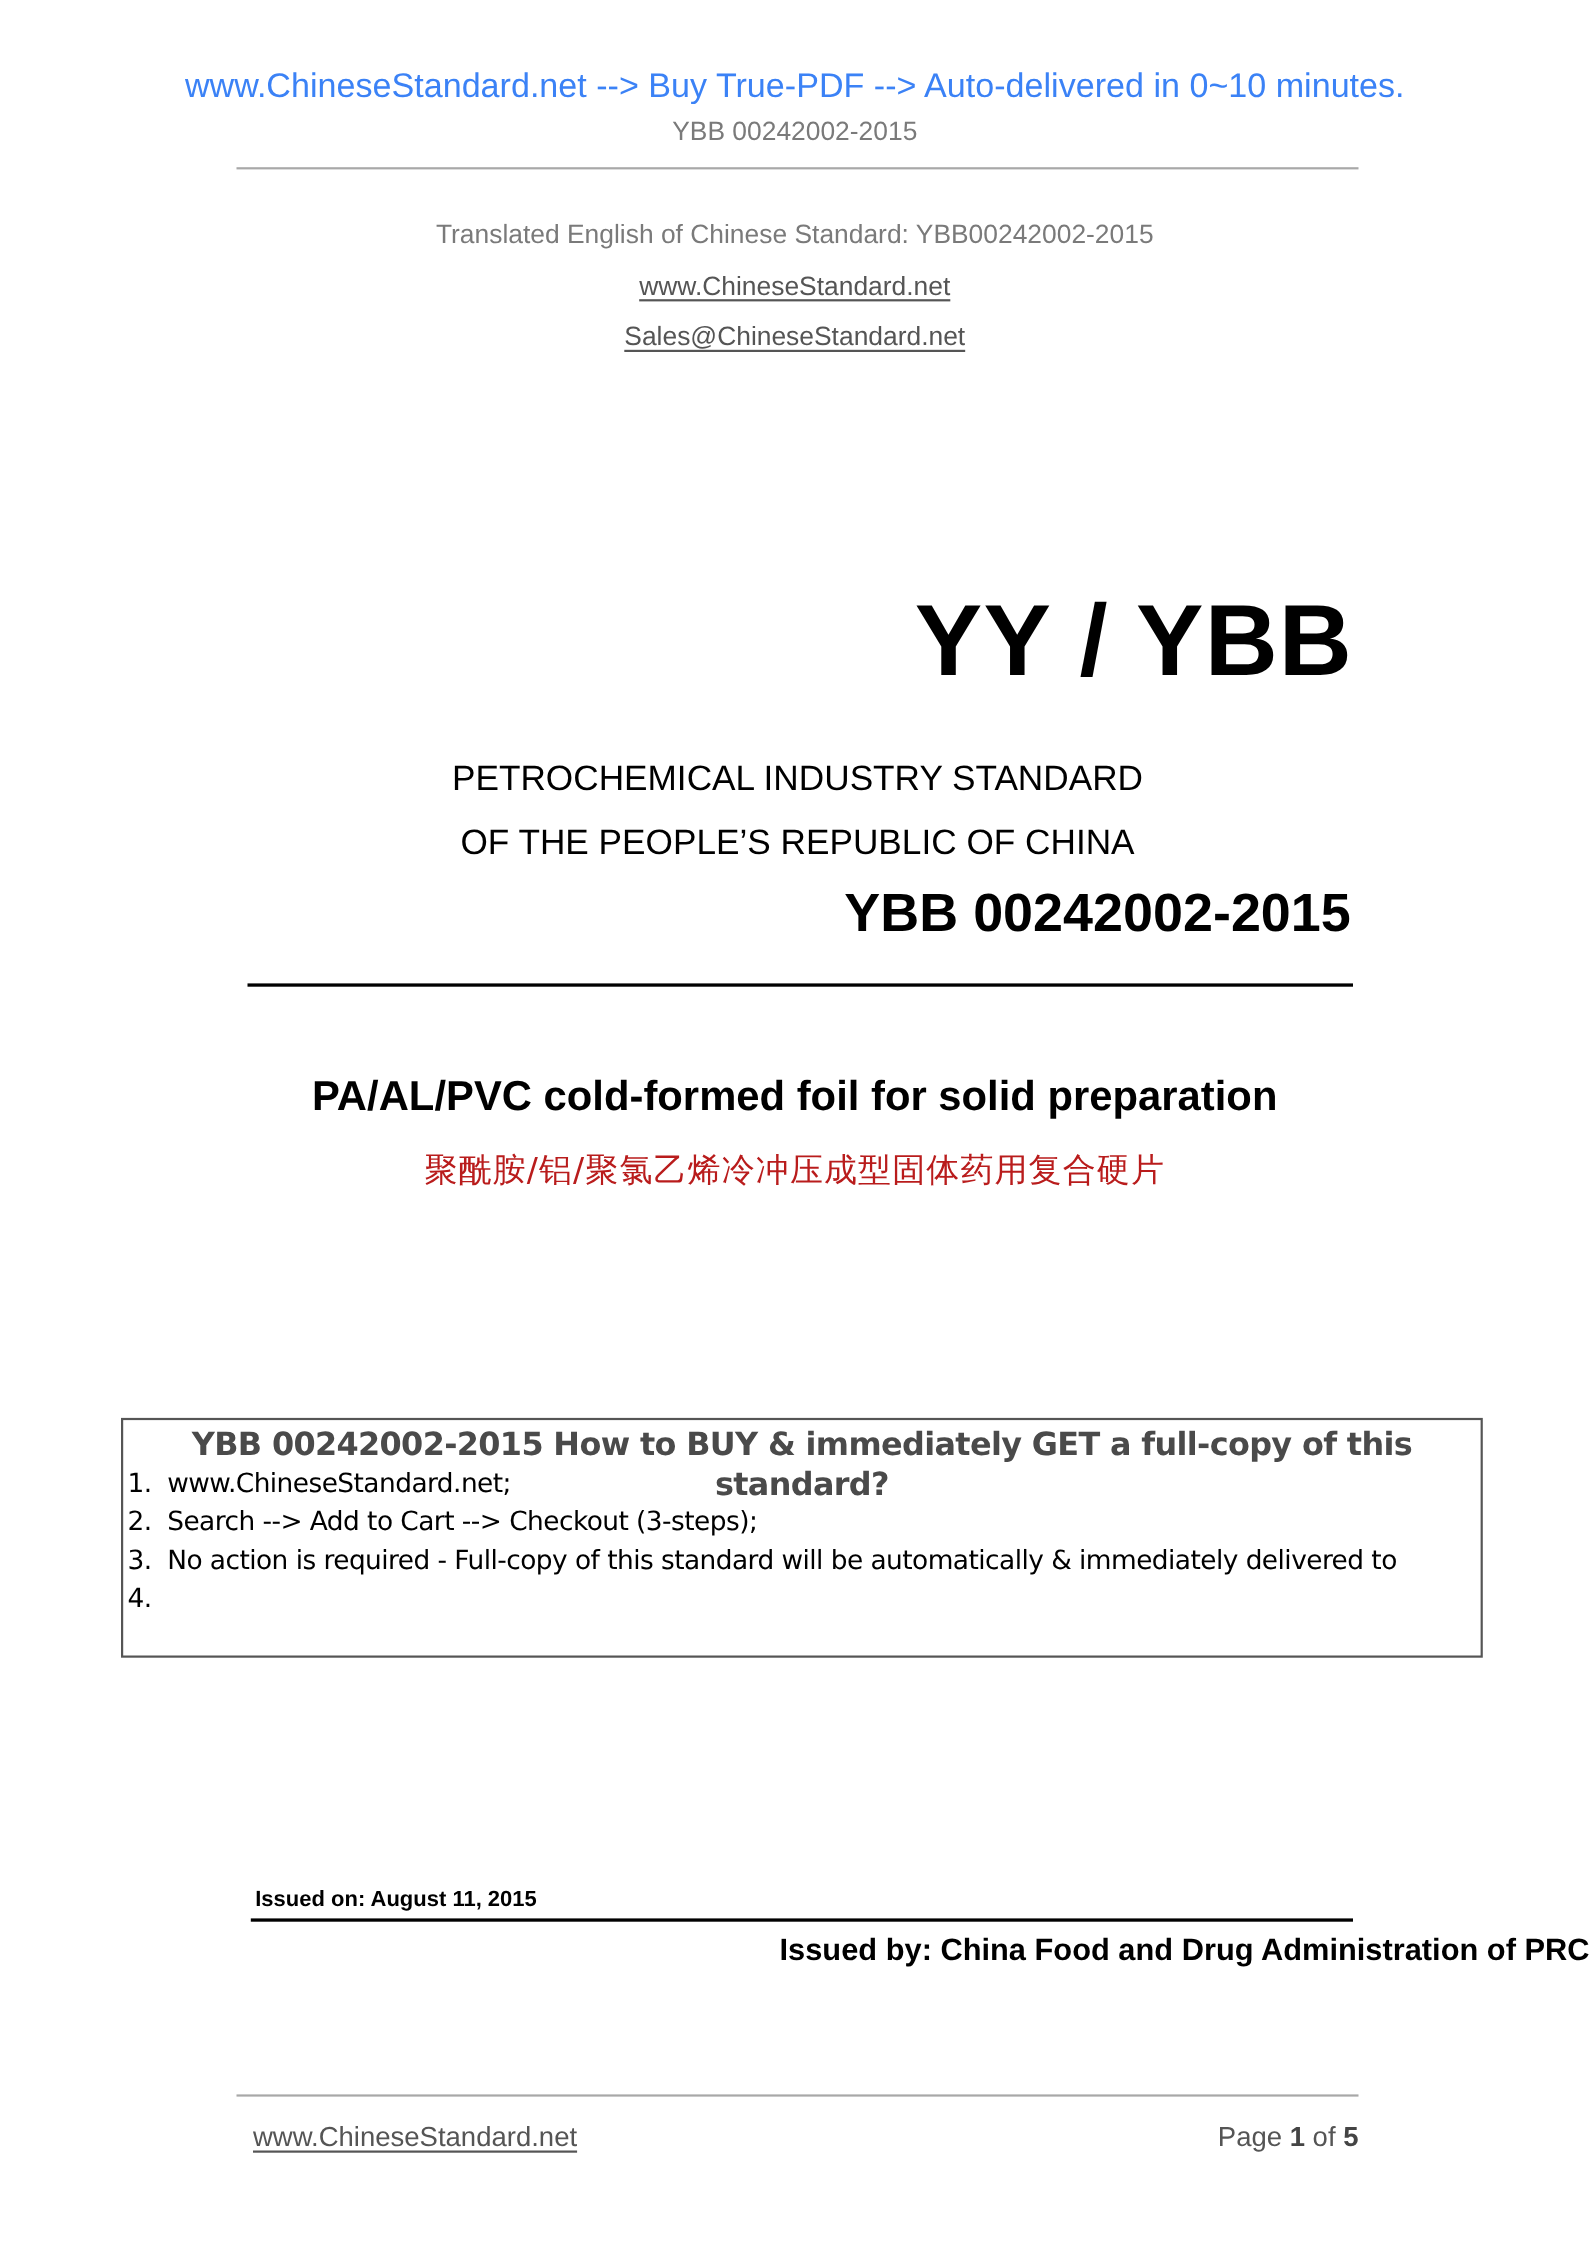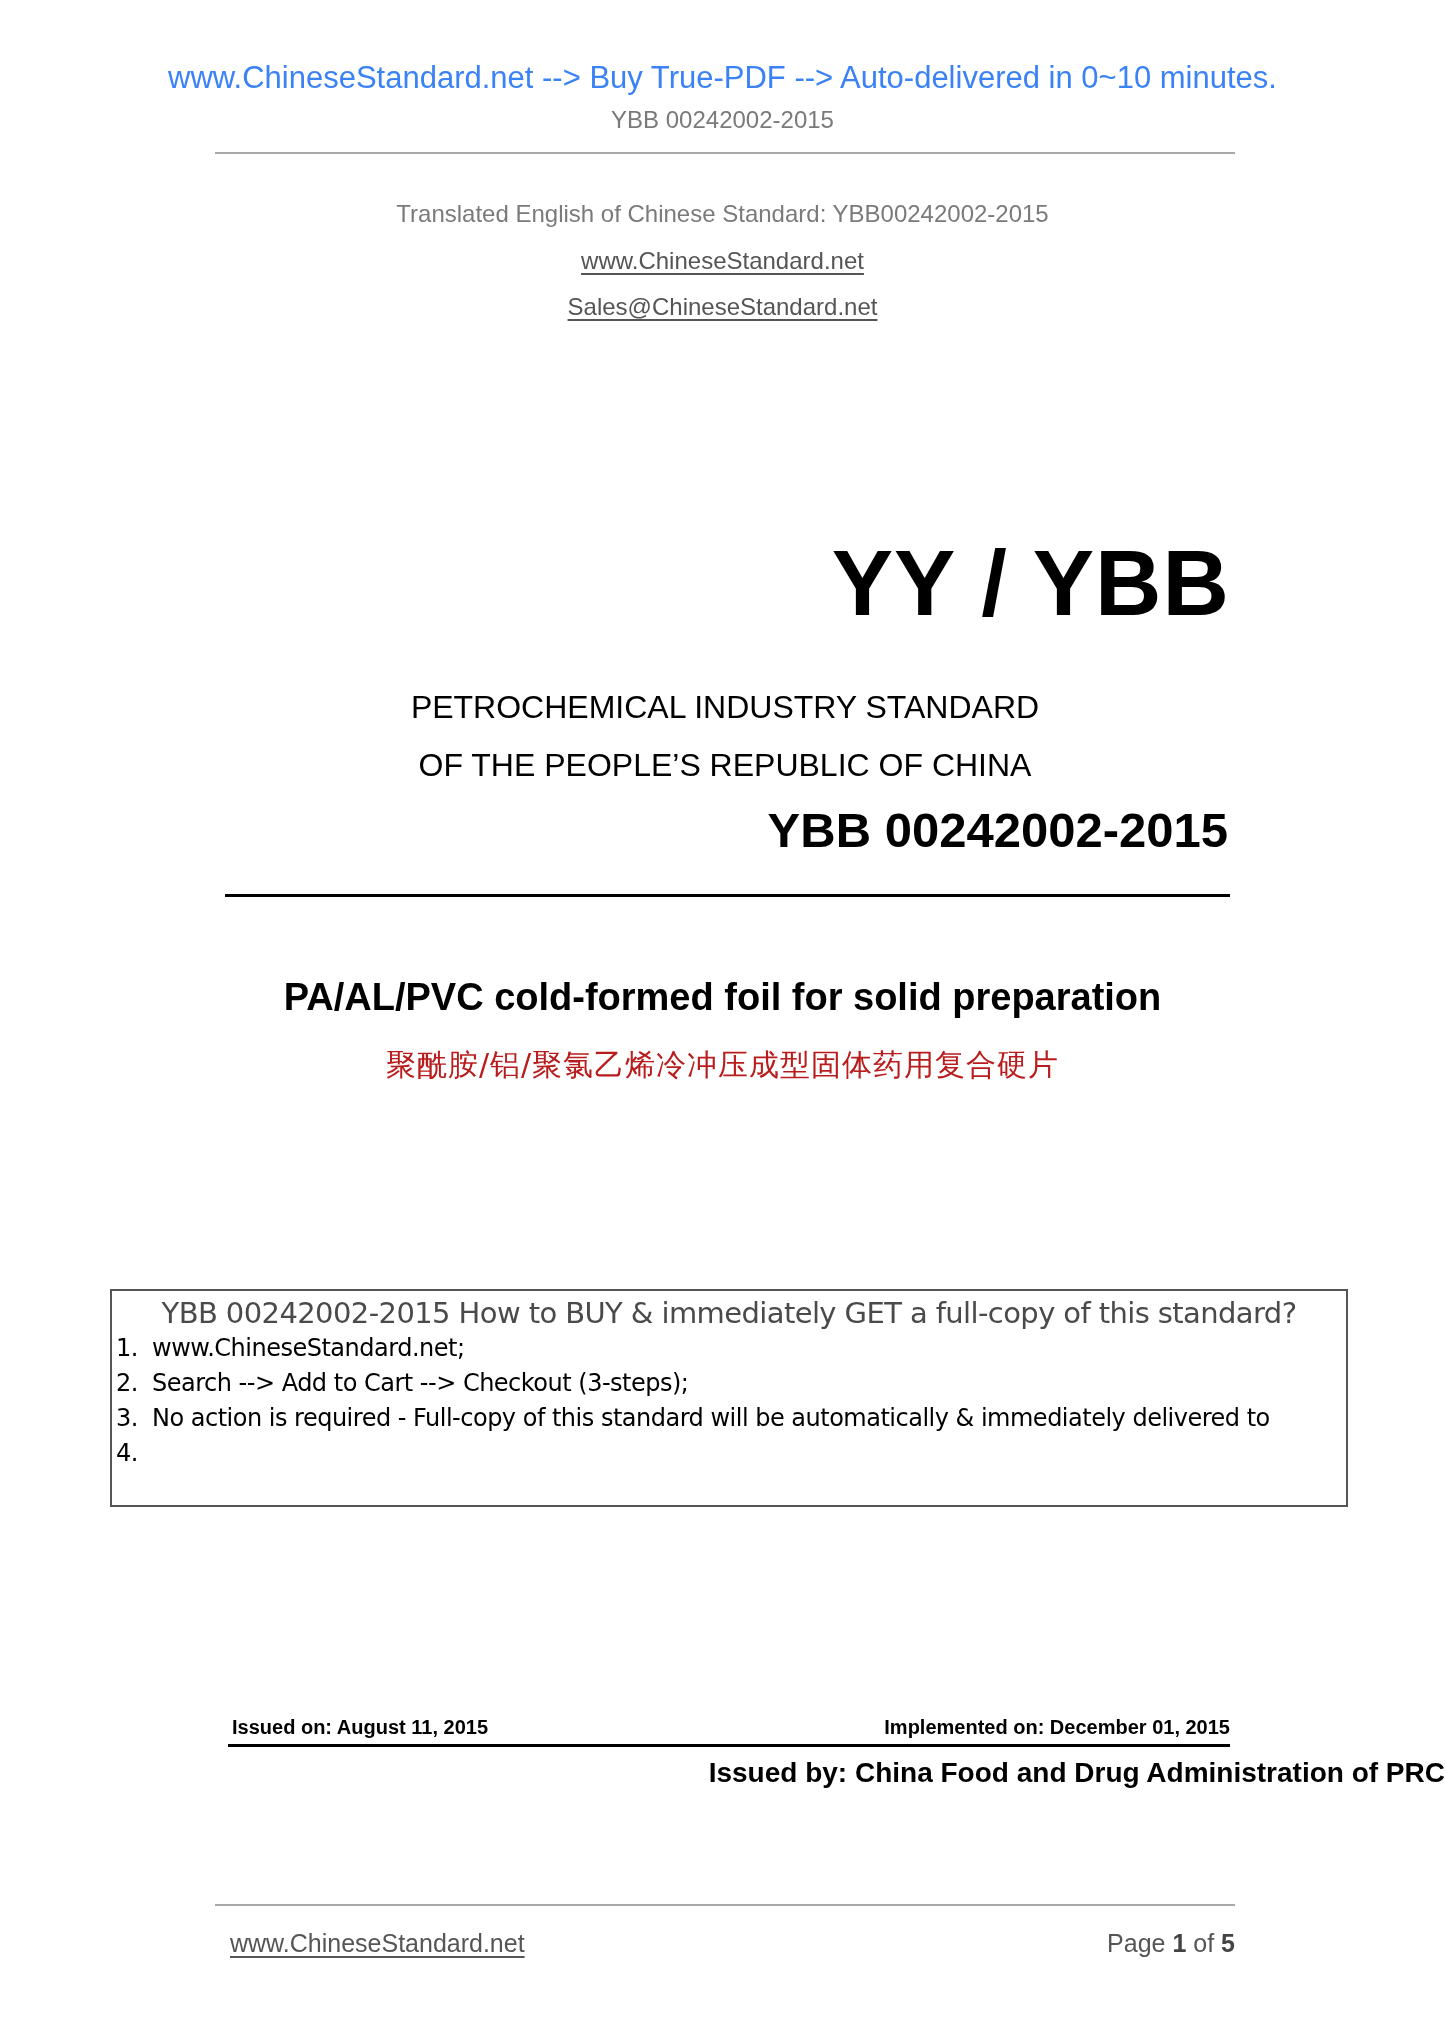--- a/index.html
+++ b/index.html
@@ -14,21 +14,21 @@
   .link { font-size:24px; color:#555; line-height:32px; }
   .link span { text-decoration:underline; text-underline-offset:4px; }
   .yy { right:215px; top:535px; font-size:92px; font-weight:bold; line-height:96px; letter-spacing:1px; }
   .petro { left:385px; width:680px; text-align:center; font-size:32px; line-height:40px; }
   .code { right:217px; top:804px; font-size:49px; font-weight:bold; line-height:52px; }
   .rule-black { left:225px; width:1005px; height:3px; background:#000; }
   .title { top:973px; font-size:38px; font-weight:bold; line-height:48px; }
   .cn { top:1045px; font-size:30px; line-height:40px; color:#b91c1c; font-family:"DejaVu Sans", sans-serif; letter-spacing:1px; }
   .box { left:110px; top:1289px; width:1234px; height:214px; border:2px solid #555; }
   .box-title { position:absolute; left:0; top:4px; width:100%; text-align:center;
-               font-size:29px; font-weight:normal; color:#4a4a4a; line-height:36px; font-family:"DejaVu Sans", sans-serif; letter-spacing:-0.6px; }
+               font-size:29px; font-weight:bold; color:#4a4a4a; line-height:36px; font-family:"DejaVu Sans", sans-serif; letter-spacing:-0.6px; }
   .box-list { position:absolute; left:4px; top:40px; right:8px; margin:0; padding:0; list-style:none;
               font-family:"DejaVu Sans", sans-serif; font-size:24px; line-height:35px; letter-spacing:-0.5px; }
   .box-list li { display:flex; }
   .box-list .num { width:36px; flex:none; }
   .issued-row { left:232px; width:998px; top:1712px; display:flex; justify-content:space-between;
                 font-size:20px; font-weight:bold; line-height:30px; }
   .issued-by { top:1756px; font-size:28px; font-weight:bold; line-height:34px;text-align:right; }
   .footer-row { left:230px; width:1005px; top:1928px; display:flex; justify-content:space-between;
                 font-size:25px; color:#555; line-height:30px; }
   .footer-row .flink { text-decoration:underline; text-underline-offset:4px; }
@@ -77,21 +77,20 @@
       <span class="num"></span>
     </li>
     <li>
       <span class="num">4.</span>
     </li>
   </ul>
 </div>
 
 <div class="abs issued-row">
   <span>Issued on: August 11, 2015</span>
-  <span>Implemented on: December 01, 2015</span>
 </div>
 <div class="abs rule-black" style="top:1744px; left:228px; width:1002px;"></div>
 <div class="abs center issued-by">Issued by: China Food and Drug Administration of PRC</div>
 
 <div class="abs rule-gray" style="top:1904px;"></div>
 <div class="abs footer-row">
   <span class="flink">www.ChineseStandard.net</span>
   <span>
     <span>Page</span>
     <b>1</b>

